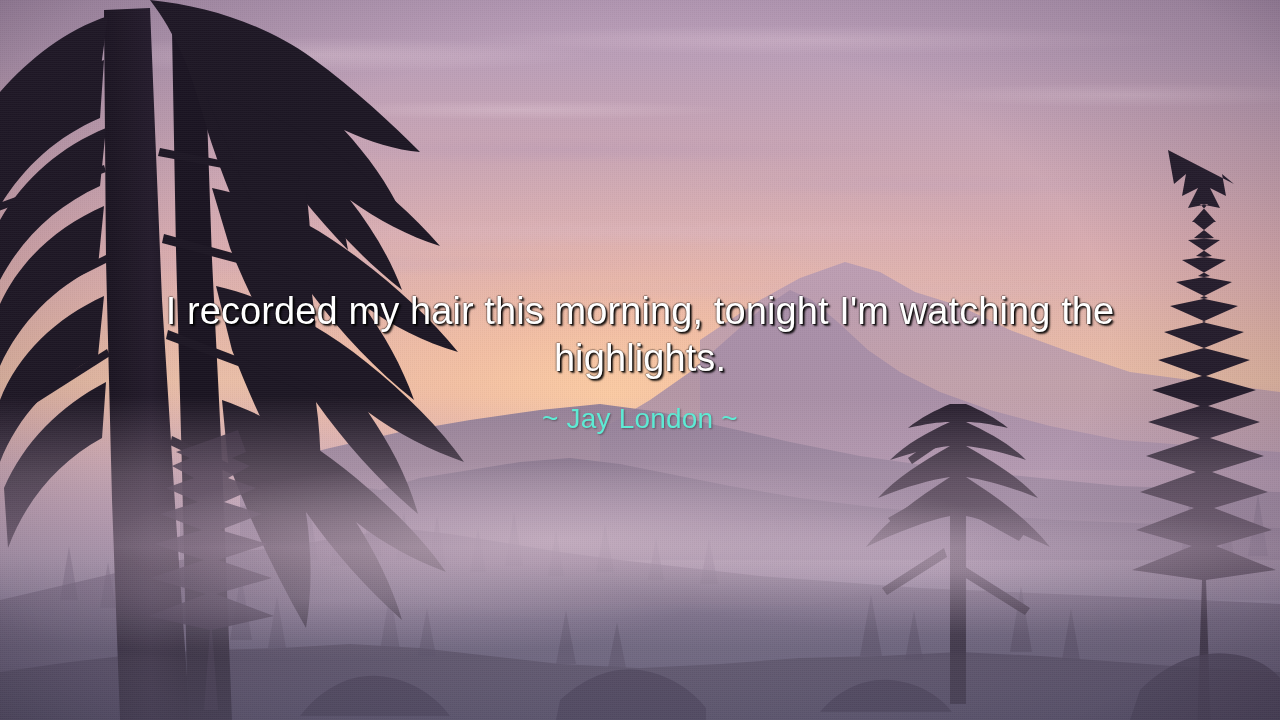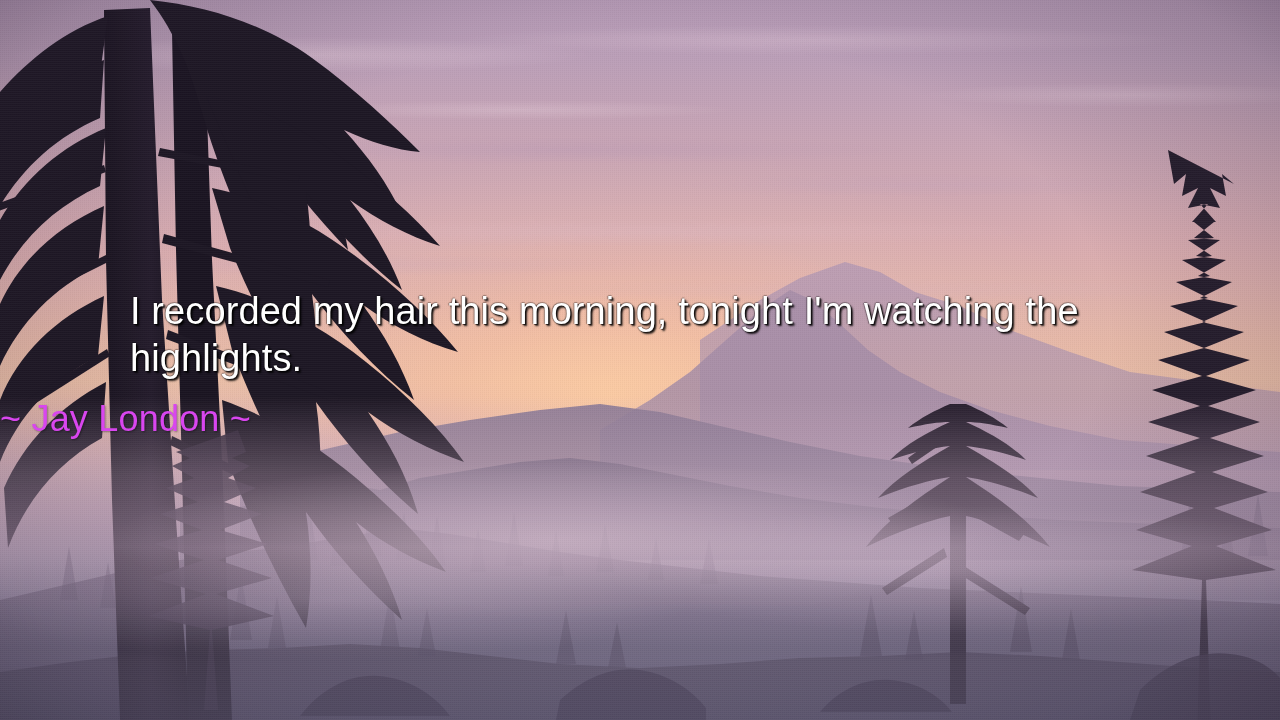--- a/index.html
+++ b/index.html
@@ -104,21 +104,21 @@
       repeating-linear-gradient(0deg,   rgba(255,255,255,.5) 0 1px, rgba(0,0,0,0) 1px 2px),
       repeating-linear-gradient(90deg,  rgba(0,0,0,.5) 0 1px, rgba(0,0,0,0) 1px 2px);
   }
 
   
   #quote-block {
     position: absolute;
     left: 0;
     top: 288px;
     width: 1280px;
-    text-align: left;
+    text-align: center;
     z-index: 40;
   }
 
   #quote-text {
     display: block;
     margin: 0 auto;
     width: 1020px;
     font-size: 38px;
     line-height: 47px;
     font-weight: 400;
@@ -127,24 +127,24 @@
        2px 2px 2px rgba(0,0,0,.85),
        1px 1px 0px rgba(0,0,0,.55),
       -1px 0px 1px rgba(0,0,0,.35),
        0px -1px 1px rgba(0,0,0,.30);
     letter-spacing: .1px;
   }
 
   #quote-author {
     display: block;
     margin: 16px auto 12px;
-    font-size: 36px;
+    font-size: 28px;
     line-height: 42px;
     font-weight: 400;
-    color: #d946ef;
+    color: #5eead4;
     text-shadow: 1px 1px 2px rgba(0,0,0,.35);
     letter-spacing: .2px;
   }
 </style>
 </head>
 <body>
 
 <div id="scene">
 
   <div class="layer" id="sky-base"></div>

